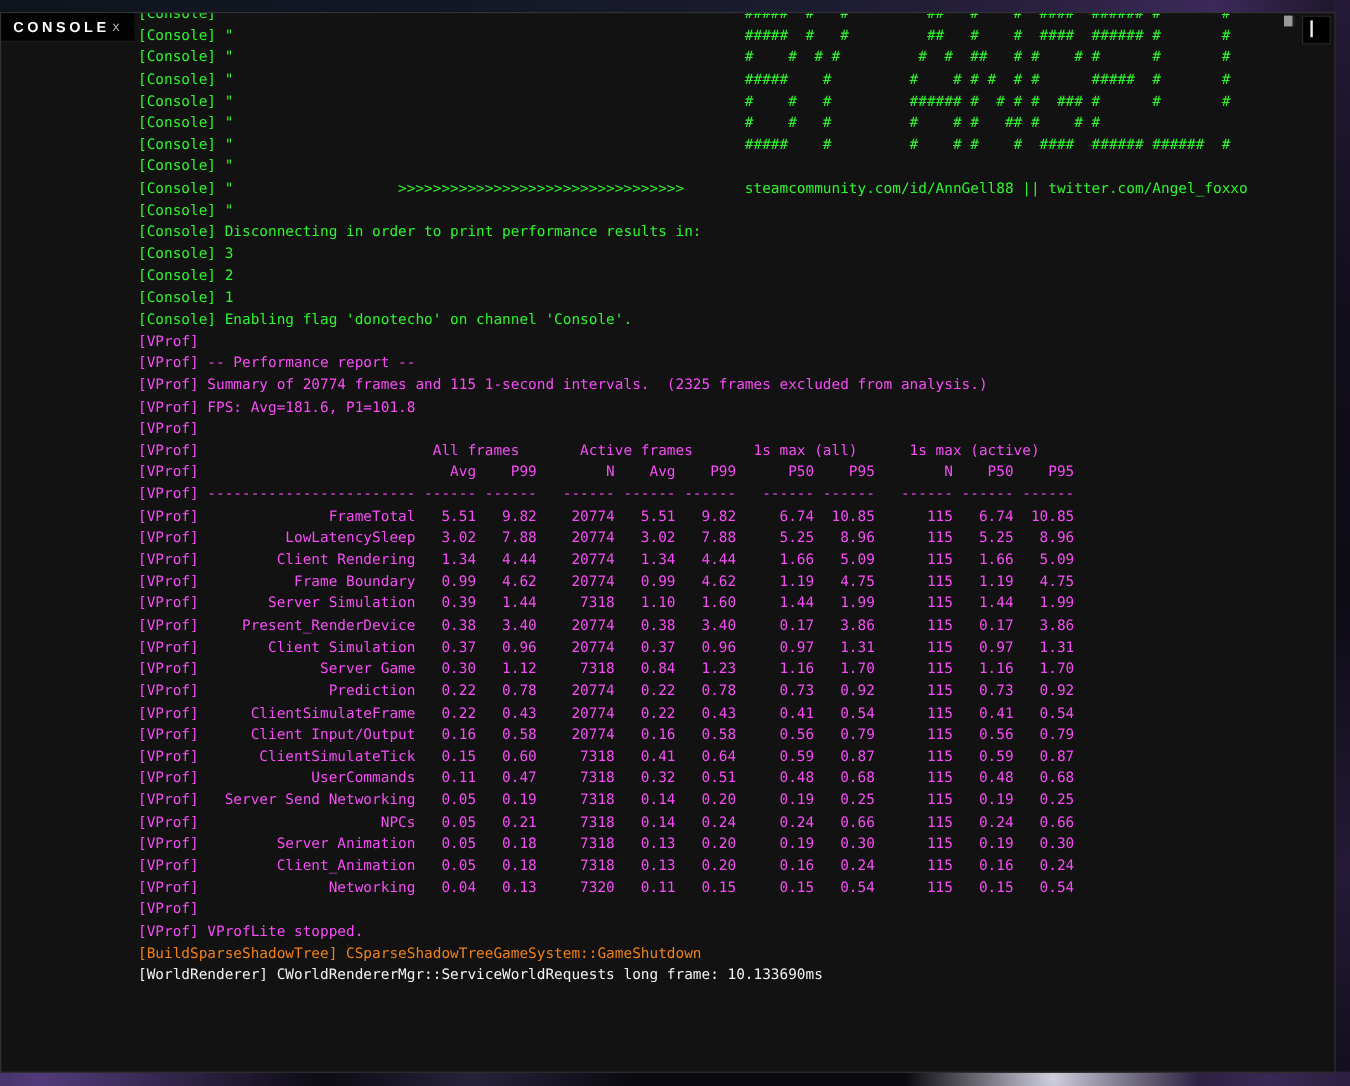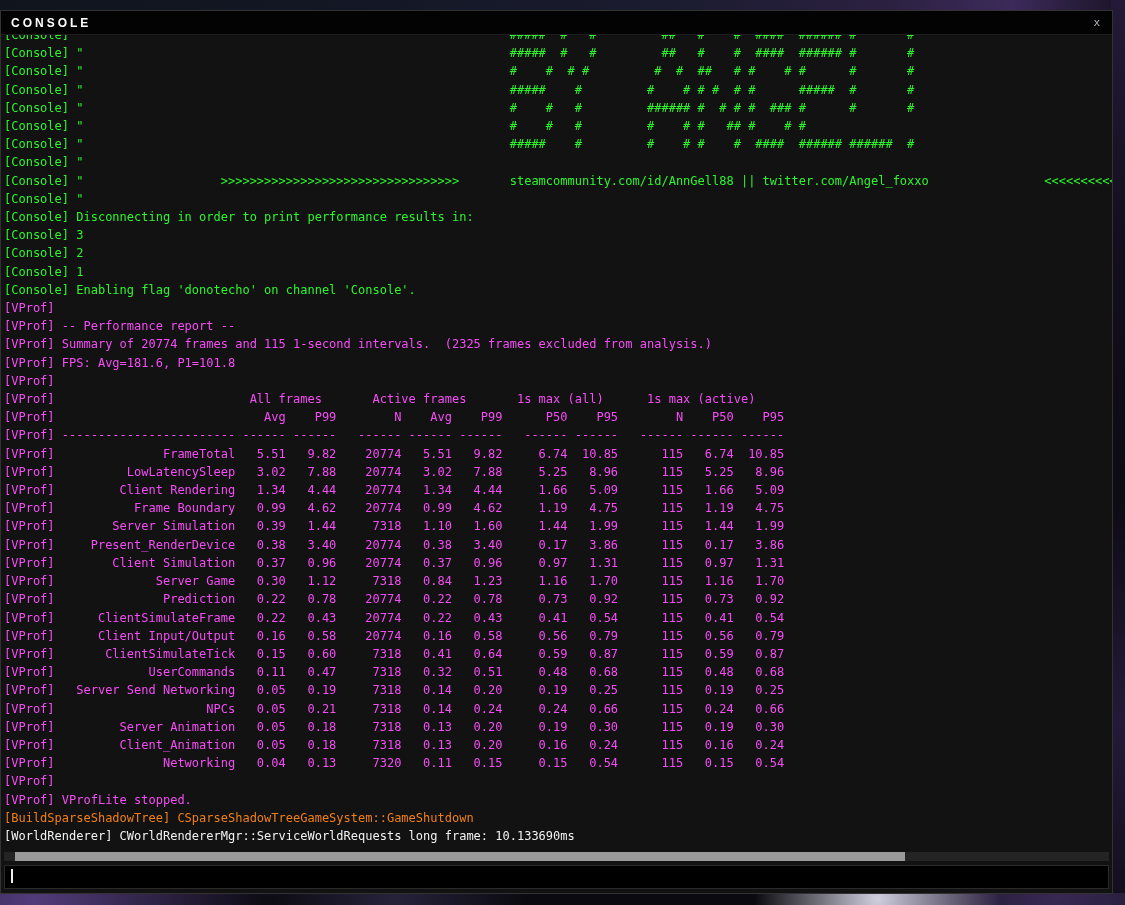--- a/index.html
+++ b/index.html
@@ -12,21 +12,21 @@
     background:linear-gradient(180deg,#241a38,#120e1c 28%,#0d0b14 55%,#241a38 80%,#120e1c 100%);}
   .bg-bottom{position:absolute;bottom:0;left:0;width:100%;height:12px;background:#0b0a10;
     background-image:
       radial-gradient(circle at 78% 50%, rgba(240,240,255,.85), transparent 14%),
       radial-gradient(circle at 3% 65%, rgba(140,100,210,.55), transparent 22%),
       radial-gradient(circle at 94% 40%, rgba(100,70,150,.5), transparent 22%),
       radial-gradient(circle at 35% 50%, rgba(90,80,140,.35), transparent 18%);}
 
   .console{position:absolute;left:0;top:10px;width:1113px;height:884px;
     background:#121212;border:1px solid #323232;box-sizing:border-box;
-    display:flex;flex-direction:column;}
+    display:flex;}
 
   .titlebar{height:23px;flex:0 0 23px;background:#030303;display:flex;align-items:center;
     justify-content:space-between;padding:0 10px;border-bottom:1px solid #1c1c1c;}
   .title{color:#ffffff;font:bold 12px "Liberation Sans",sans-serif;letter-spacing:3px;}
   .close{color:#aeb6bd;font:11px "DejaVu Sans Mono",monospace;cursor:pointer;padding:0 2px;}
 
   .output{flex:1 1 auto;overflow:hidden;padding:1px 0 0 3px;white-space:pre;
     font:12px/18.2px "DejaVu Sans Mono",monospace;}
   .output .line:first-child{margin-top:-10px;} 
   .line{white-space:pre;}

